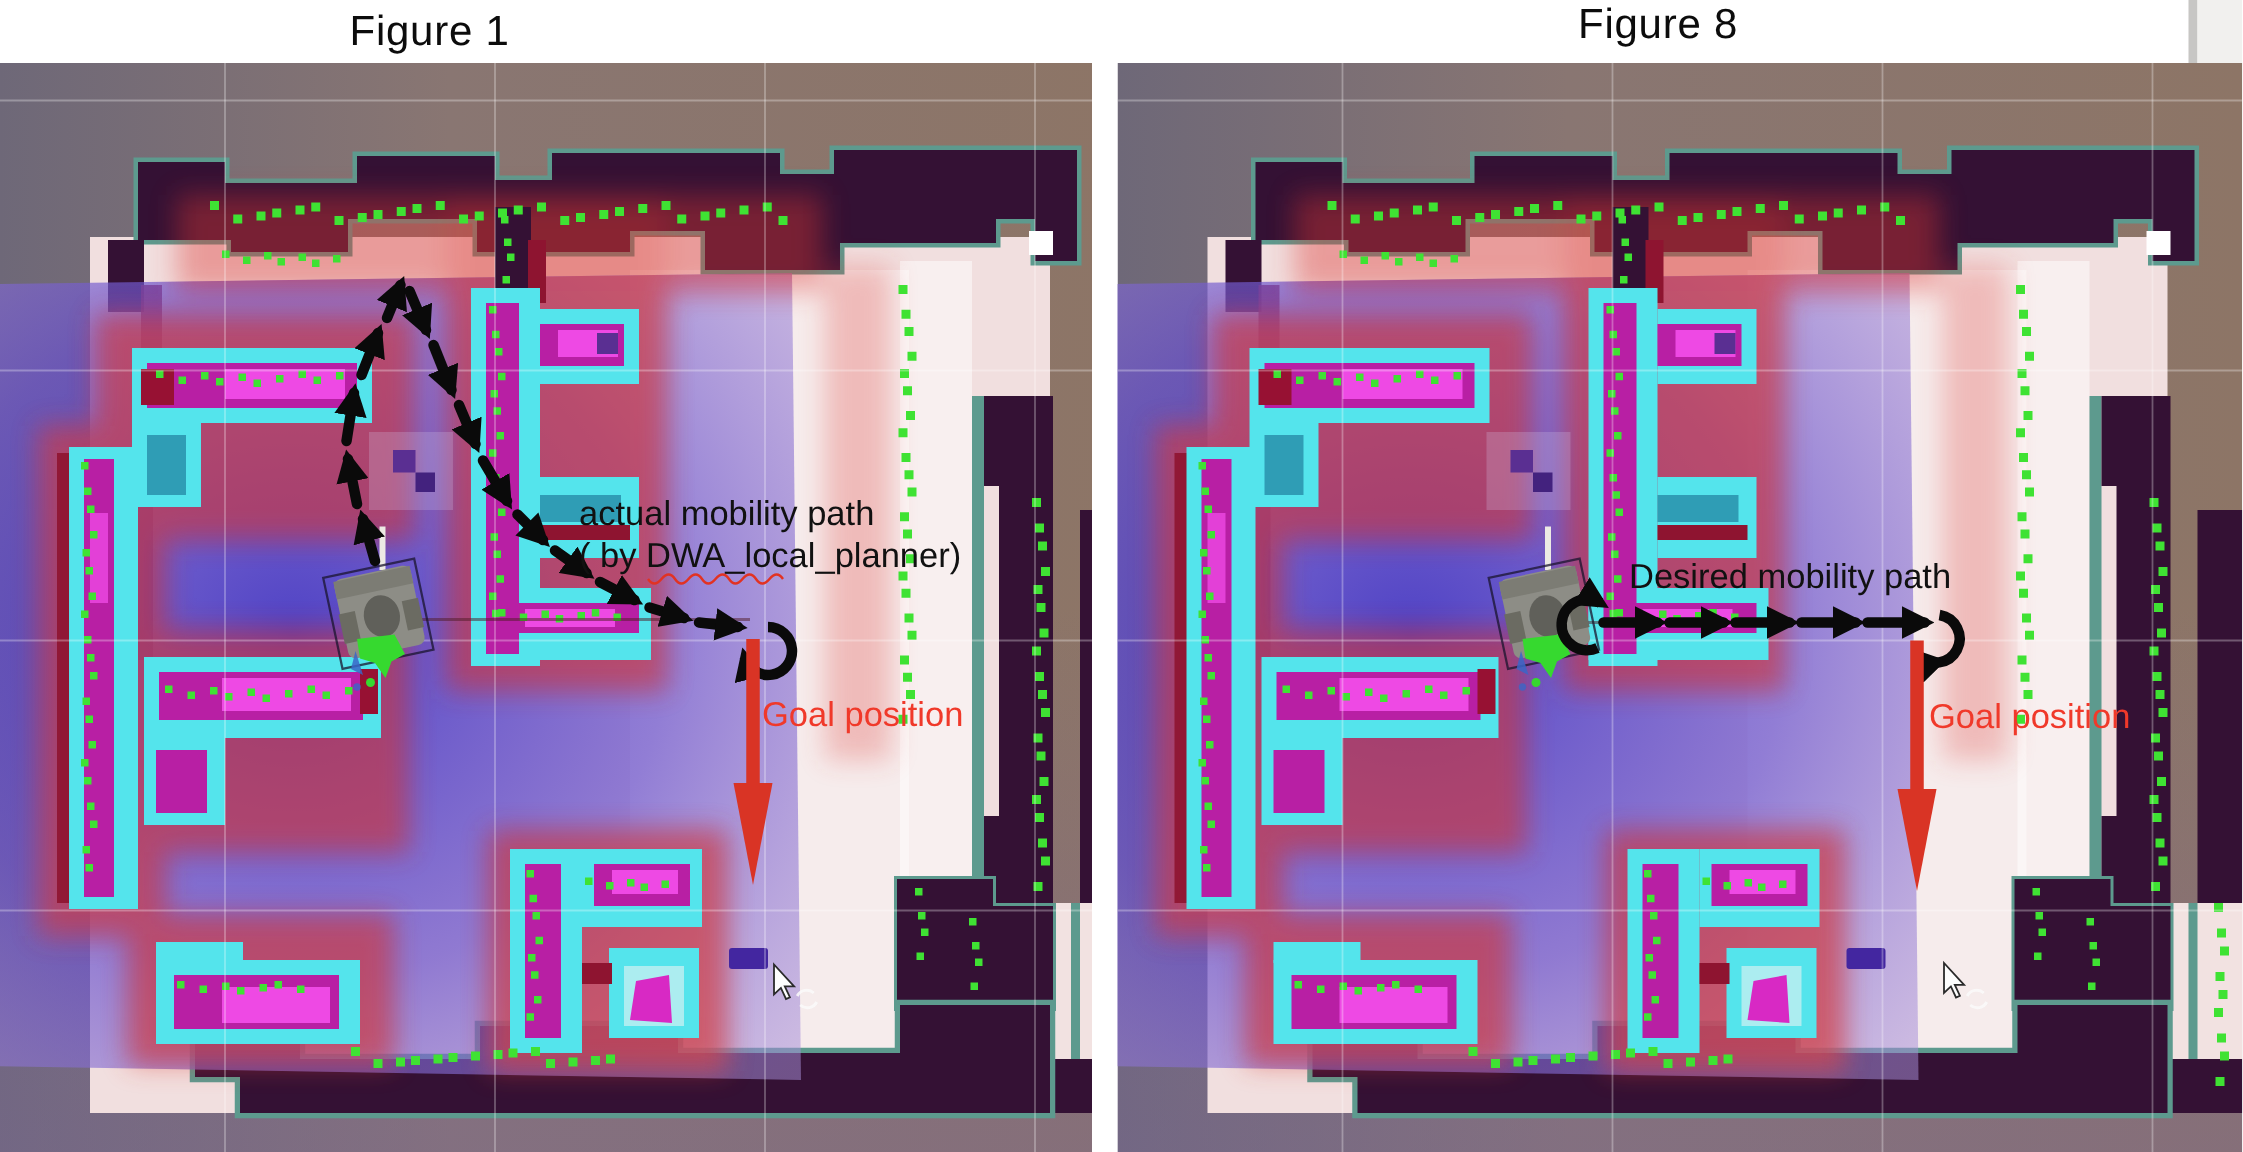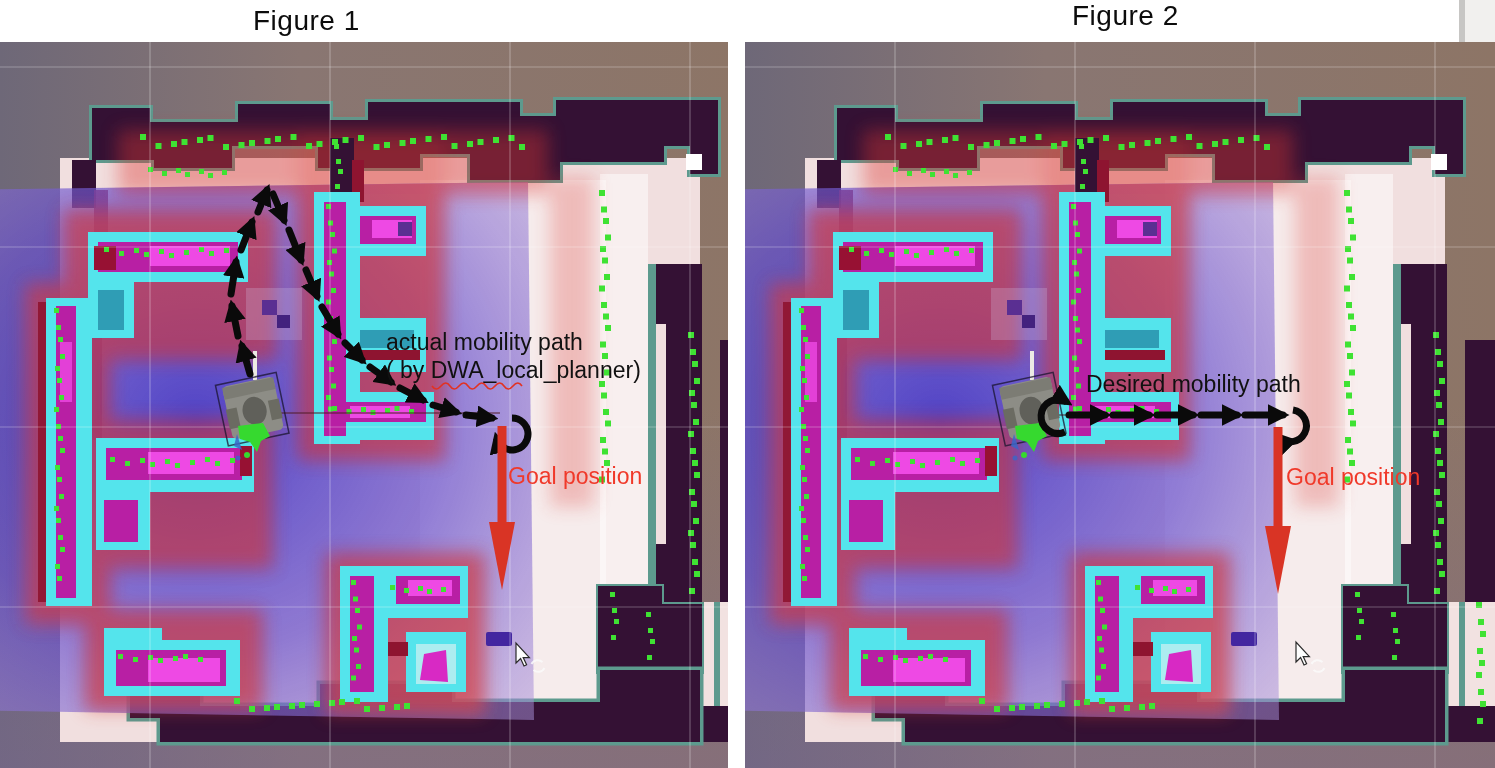--- a/index.html
+++ b/index.html
@@ -1,18 +1,18 @@
 <!DOCTYPE html>
 <html><head>
 <meta charset="utf-8">
 <style>
   html,body{margin:0;padding:0;background:#ffffff;}
   .page{position:relative;width:1495px;height:768px;background:#ffffff;overflow:hidden;
         font-family:"Liberation Sans",sans-serif;}
-  .fig-title{position:absolute;color:#0c0c0c;font-size:28px;font-weight:400;letter-spacing:.5px;margin-left:20px;}
+  .fig-title{position:absolute;color:#0c0c0c;font-size:28px;font-weight:400;letter-spacing:.5px;}
   .viewport{position:absolute;top:42px;display:block;}
   .ann-text{font-family:"Liberation Sans",sans-serif;font-size:23px;}
   .seg{stroke:#0a0a0a;stroke-width:7;stroke-linecap:round;}
   .edge-strip{position:absolute;top:0;}
 </style>
 </head>
 <body>
 
 <svg width="0" height="0" style="position:absolute" aria-hidden="true">
   <defs>
@@ -411,21 +411,21 @@
     <g id="rotate-proto" stroke="rgba(250,250,250,0.85)" stroke-width="2" fill="none">
       <path d="M-6.5,-2 a7,7 0 0 1 11,-2"></path>
       <path d="M6.5,2 a7,7 0 0 1 -11,2"></path>
     </g>
   </defs>
 </svg>
 
 <div class="page">
 
   <div class="fig-title" style="left:233px;top:5px">Figure 1</div>
-  <div class="fig-title" style="left:1052px;top:0px">Figure 2</div>
+  <div class="fig-title" style="left:1052px;top:0px">Figure 8</div>
 
   <div class="edge-strip" style="left:1459px;width:6px;height:44px;background:#c7c6c4"></div>
   <div class="edge-strip" style="left:1465px;width:30px;height:44px;background:#f1f0ee"></div>
 
   <svg class="viewport" style="left:0" width="728" height="726" viewBox="0 0 728 726">
     <use href="#costmap"></use>
     <g>
       <line x1="262" y1="371" x2="500" y2="371" stroke="rgba(80,25,35,0.5)" stroke-width="2"></line>
       <use href="#robot-proto" transform="translate(253,366)"></use>
       <g>

